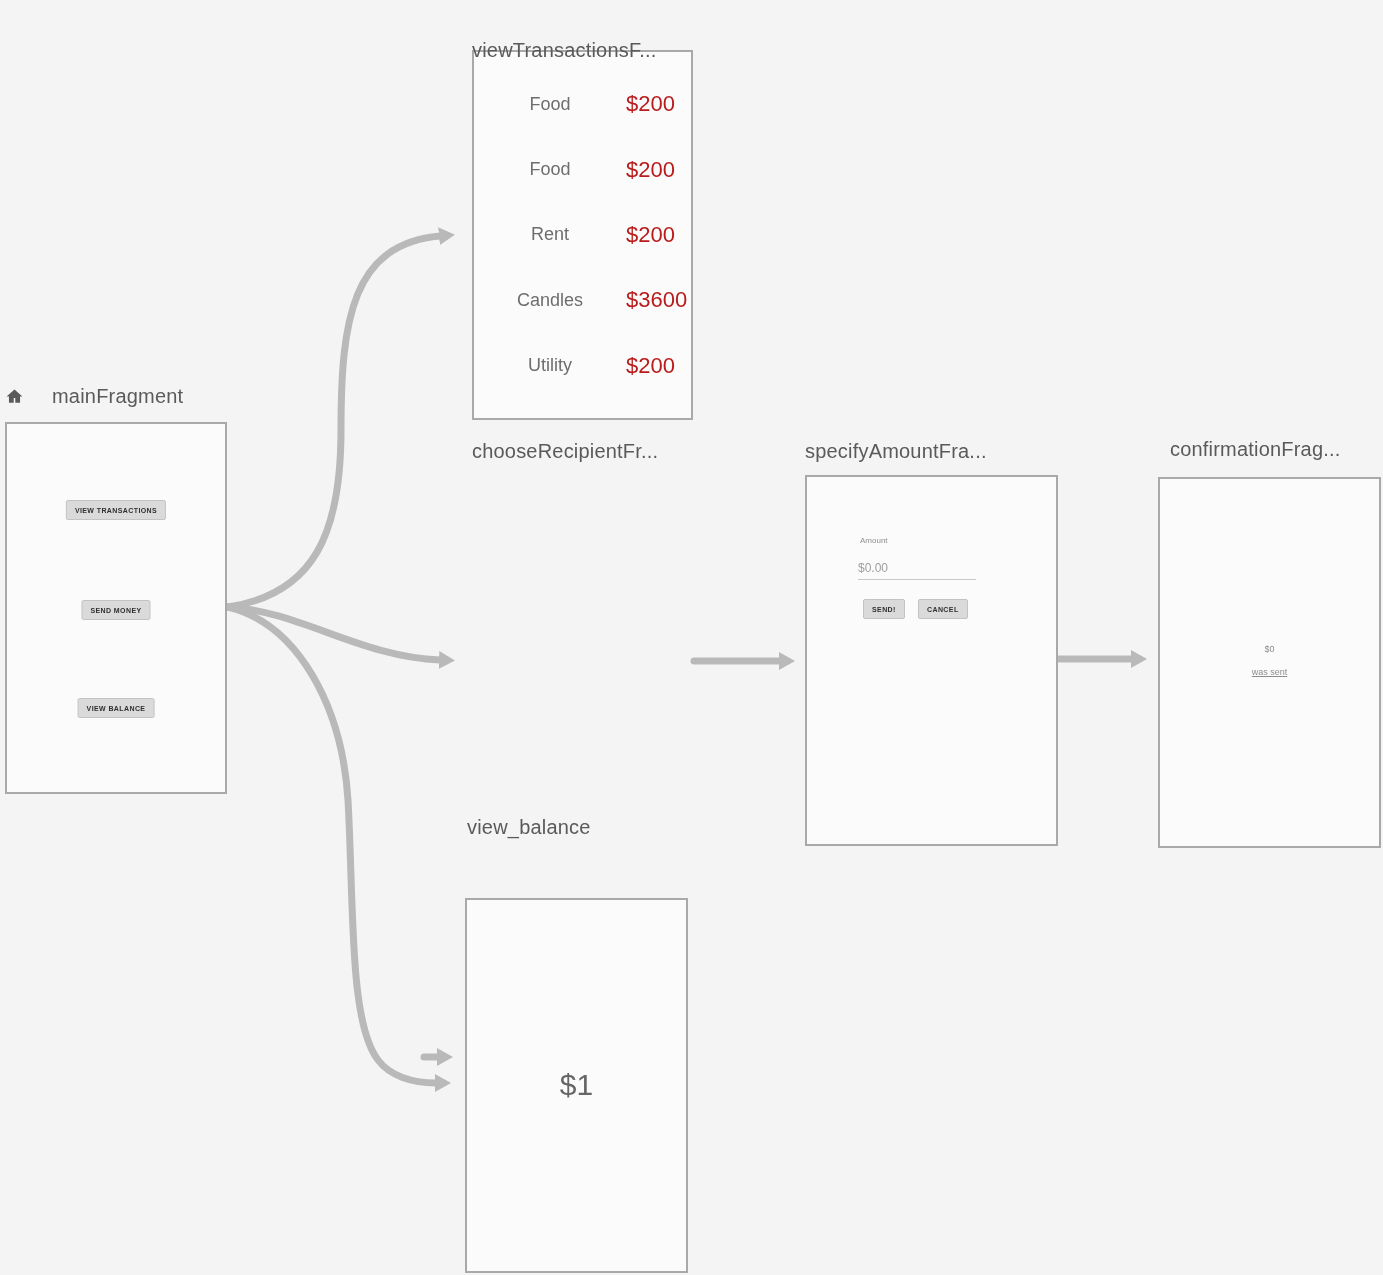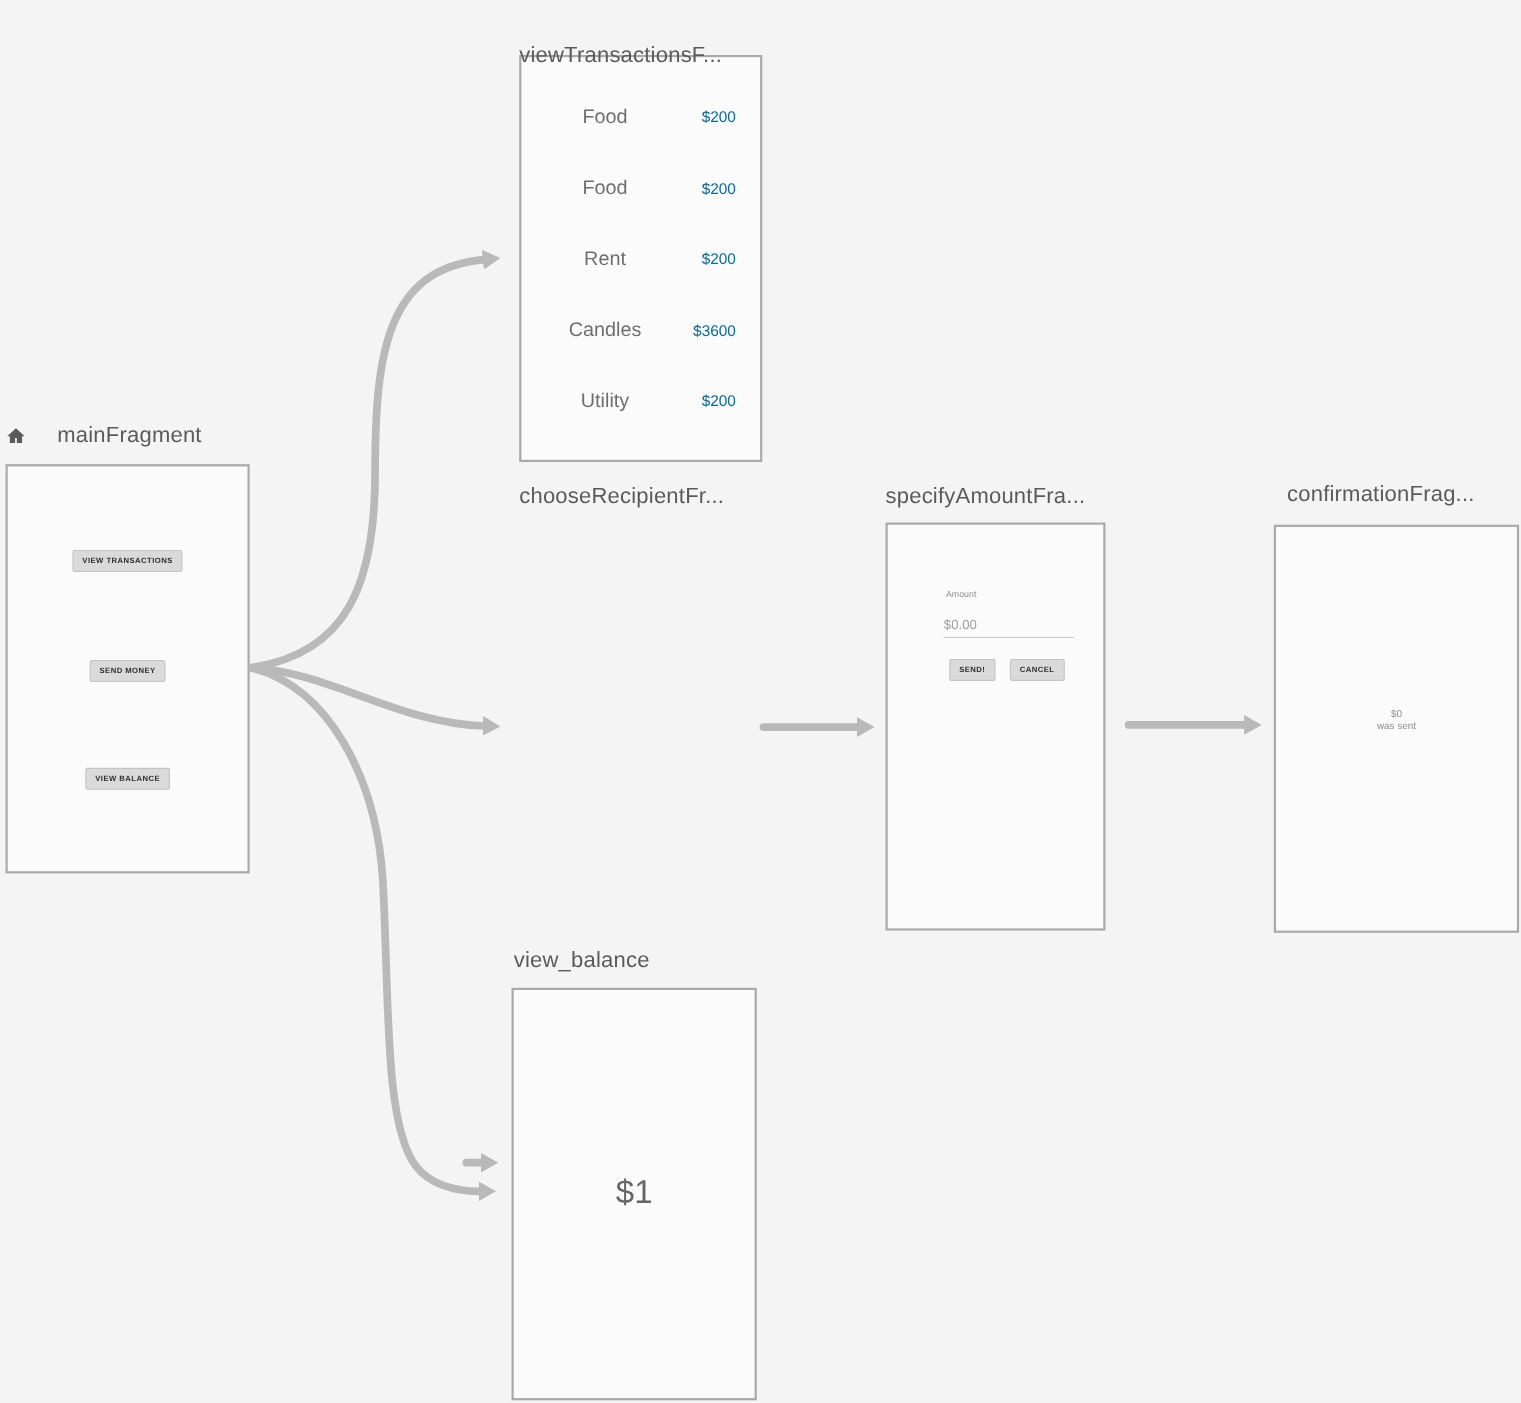--- a/index.html
+++ b/index.html
@@ -16,21 +16,21 @@
   }
   .abtn{
     position:absolute;box-sizing:border-box;display:flex;align-items:center;justify-content:center;
     background:#dadada;border:1px solid #c3c3c3;border-radius:2px;
     color:#2f2f2f;font-size:7px;font-weight:700;letter-spacing:.4px;white-space:nowrap;
     padding:0 8px;height:20px;
   }
   .center-x{left:50%;transform:translateX(-50%);}
   .tx-row{display:grid;grid-template-columns:152px 1fr;align-items:center;}
   .tx-label{text-align:center;font-size:18px;color:#6e6e6e;}
-  .tx-amount{text-align:right;padding-right:22px;font-size:14px;color:#0369a1;}
+  .tx-amount{text-align:right;padding-right:22px;font-size:22px;color:#b91c1c;}
   .tx-list{position:absolute;inset:0;display:flex;flex-direction:column;justify-content:space-evenly;}
   .field-label{position:absolute;font-size:8px;color:#8f8f8f;white-space:nowrap;}
   .field-value{position:absolute;font-size:12px;color:#9e9e9e;white-space:nowrap;}
   .field-line{position:absolute;height:0;}
   .tiny-text{position:absolute;left:0;right:0;text-align:center;font-size:9px;color:#8d8d8d;}
   .balance-text{position:absolute;left:0;right:0;text-align:center;font-size:30px;color:#666;}
 </style>
 </head>
 <body>
 
@@ -92,36 +92,36 @@
     </div>
   </div>
 
   <div class="frag-title" style="left:472px;top:440px;">
     <span>chooseRecipientFr...</span>
   </div>
 
   <div class="frag-title" style="left:805px;top:440px;">
     <span>specifyAmountFra...</span>
   </div>
-  <div class="card" style="left:805px;top:475px;width:200px;height:371px;">
+  <div class="card" style="left:805px;top:475px;width:253px;height:371px;">
     <div class="field-label" style="left:53px;top:59px;">Amount</div>
     <div class="field-value" style="left:51px;top:84px;">$0.00</div>
     <div class="field-line" style="left:51px;top:102px;width:118px;border-bottom:1.5px solid #c8c8c8;"></div>
     <div class="abtn" style="left:56px;top:122px;">SEND!</div>
     <div class="abtn" style="left:111px;top:122px;">CANCEL</div>
   </div>
 
   <div class="frag-title" style="left:1158px;top:438px;margin-left:12px;">
     <span>confirmationFrag...</span>
   </div>
   <div class="card" style="left:1158px;top:477px;width:223px;height:371px;">
     <div class="tiny-text" style="top:165px;">$0</div>
-    <div class="tiny-text" style="top:176px;">was sent</div>
+    <div class="tiny-text" style="top:188px;text-decoration:underline;">was sent</div>
   </div>
 
-  <div class="frag-title" style="left:467px;top:862px;text-align:right;">
+  <div class="frag-title" style="left:467px;top:816px;text-align:right;">
     <span>view_balance</span>
   </div>
   <div class="card" style="left:465px;top:898px;width:223px;height:375px;">
     <div class="balance-text" style="top:168px;">$1</div>
   </div>
 
 </div>
 
 </body></html>

